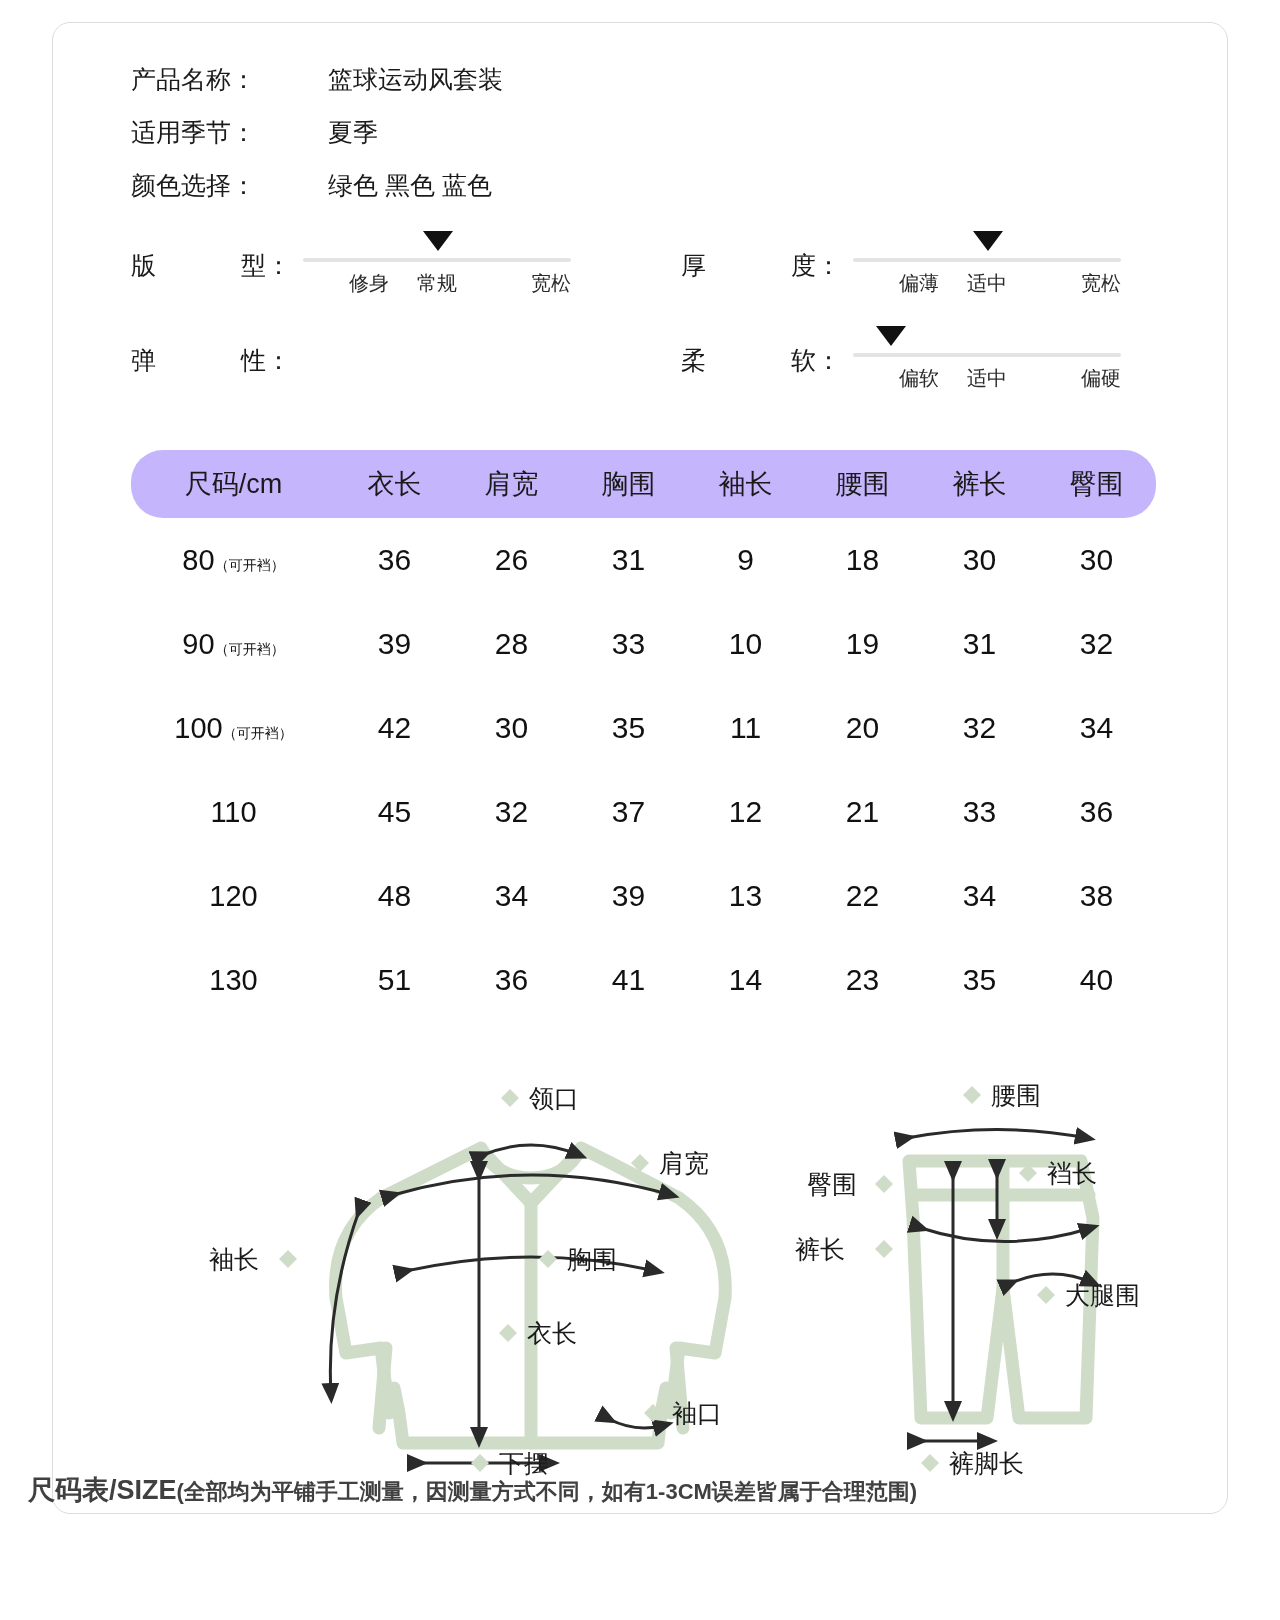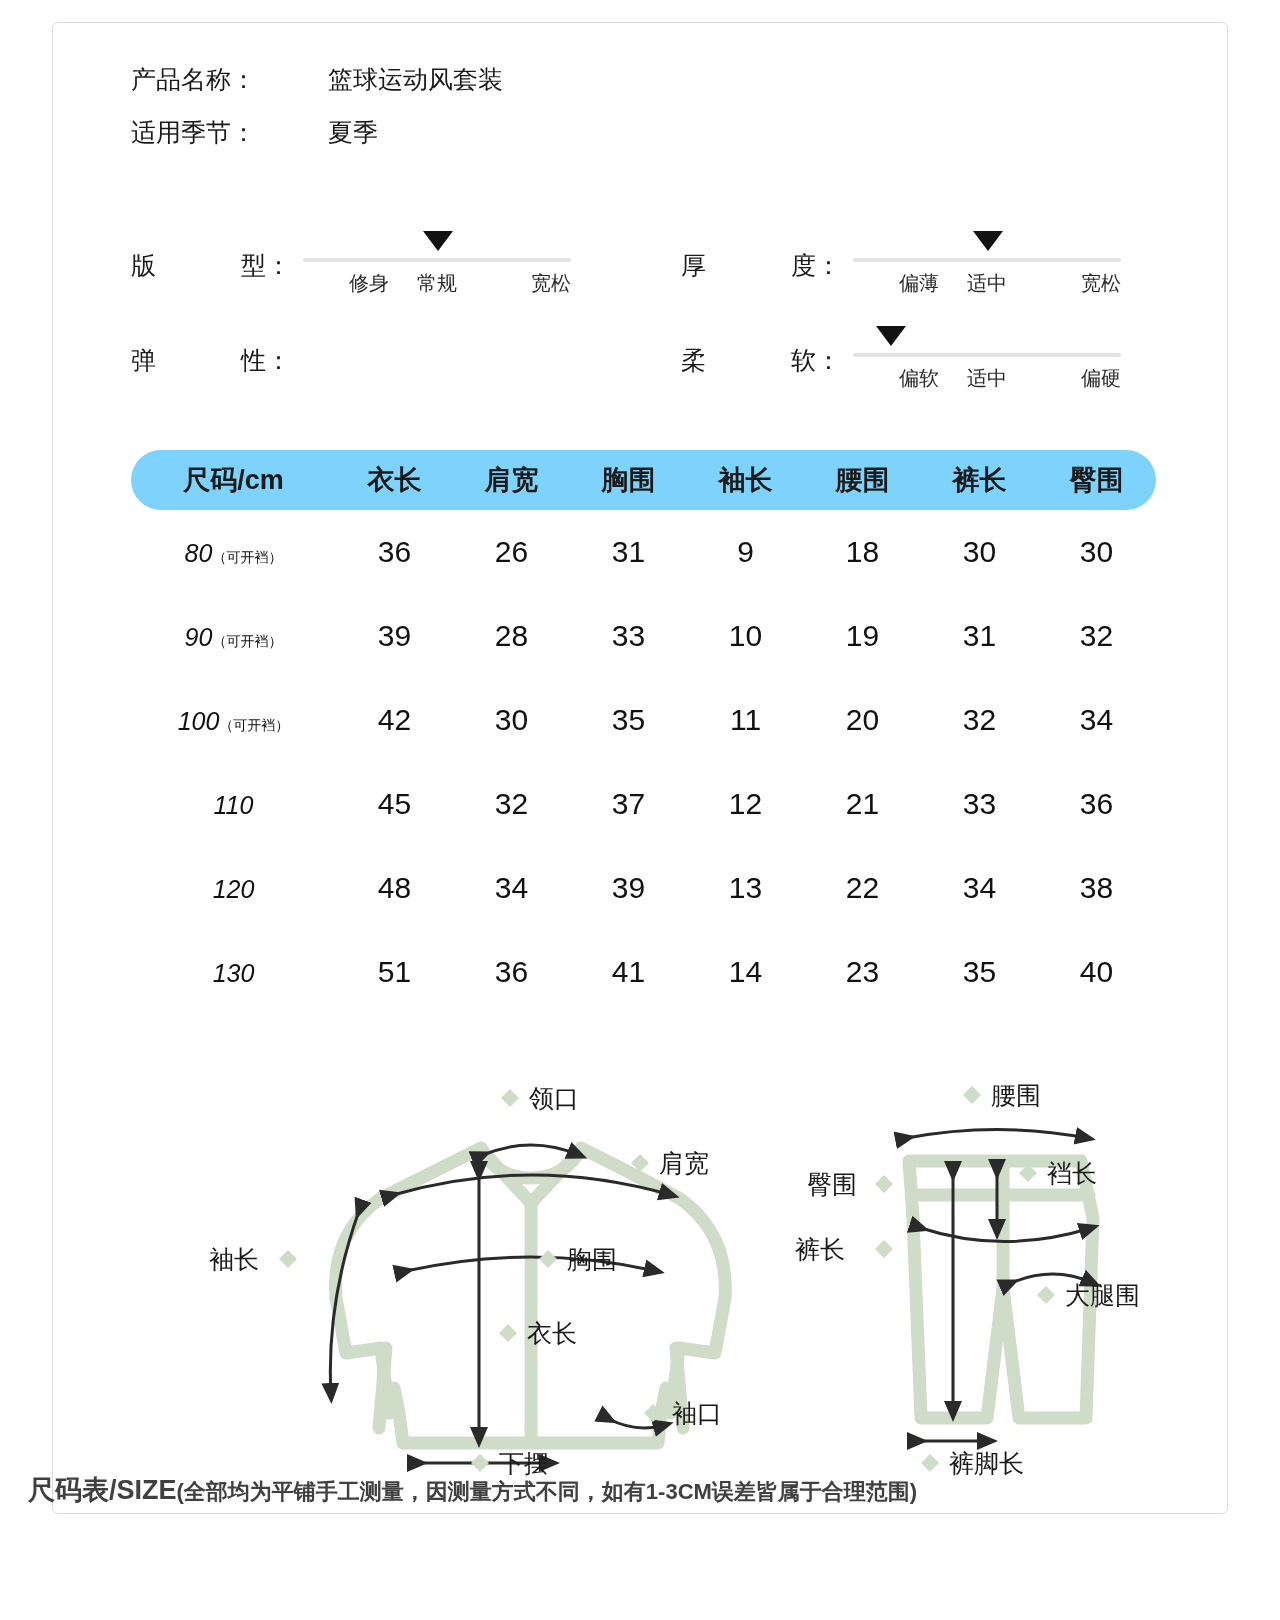--- a/index.html
+++ b/index.html
@@ -15,21 +15,21 @@
     position: relative;
     overflow: hidden;
   }
   .page {
     position: absolute;
     left: 52px;
     top: 22px;
     width: 1176px;
     height: 1492px;
     border: 1px solid #dcdcdc;
-    border-radius: 6px;
+    border-radius: 18px;
     box-sizing: border-box;
   }
 
   
   .spec-block {
     position: absolute;
     left: 78px;
     top: 30px;
     width: 1050px;
   }
@@ -113,44 +113,43 @@
 
   
   .size-table {
     position: absolute;
     left: 78px;
     top: 427px;
     width: 1025px;
   }
   .st-head {
     display: flex;
-    background: #7dd3fc;
+    background: #c4b5fd;
     border-radius: 32px;
-    height: 60px;
+    height: 68px;
     align-items: center;
-    font-weight: bold;
   }
   .st-head div {
     font-size: 27px;
     text-align: center;
     color: #1a1a1a;
   }
   .st-row {
     display: flex;
     height: 84px;
     align-items: center;
   }
   .st-row div {
     font-size: 30px;
     text-align: center;
     color: #111111;
   }
   .c0 { width: 205px; }
   .c1, .c2, .c3, .c4, .c5, .c6, .c7 { width: 117px; }
-  .sz-main { font-size: 25px; font-style: italic; }
+  .sz-main { font-size: 29px; }
   .sz-note { font-size: 14px; }
 
   
   .diagrams {
     position: absolute;
     left: 78px;
     top: 1020px;
     width: 1030px;
     height: 460px;
   }
@@ -181,20 +180,24 @@
 <div class="page">
 
   <div class="spec-block">
     <div class="spec-row">
       <div class="spec-label">产品名称：</div>
       <div class="spec-value">篮球运动风套装</div>
     </div>
     <div class="spec-row">
       <div class="spec-label">适用季节：</div>
       <div class="spec-value">夏季</div>
+    </div>
+    <div class="spec-row">
+      <div class="spec-label">颜色选择：</div>
+      <div class="spec-value">绿色 黑色 蓝色</div>
     </div>
   </div>
 
   <div class="slider-grid">
 
     <div class="slider-row">
 
       <div class="slider-cell">
         <div class="sl-label">
           <span>版</span>

